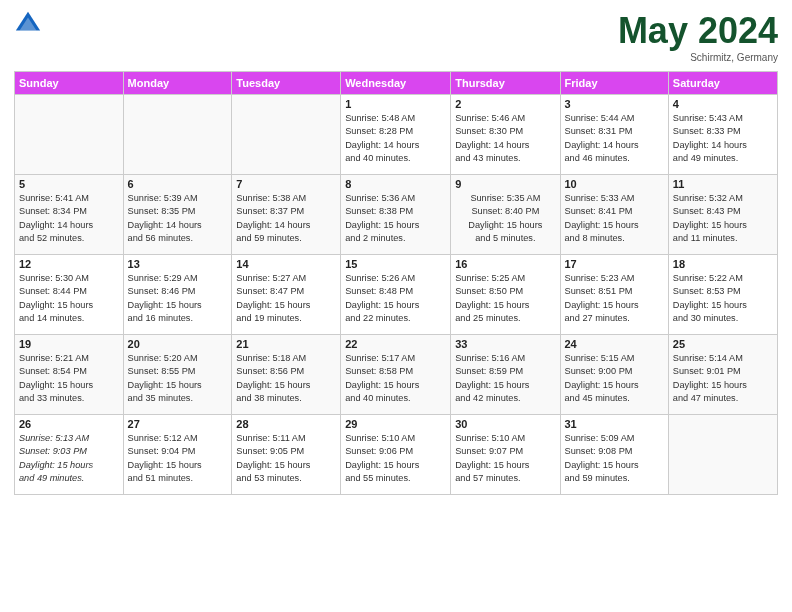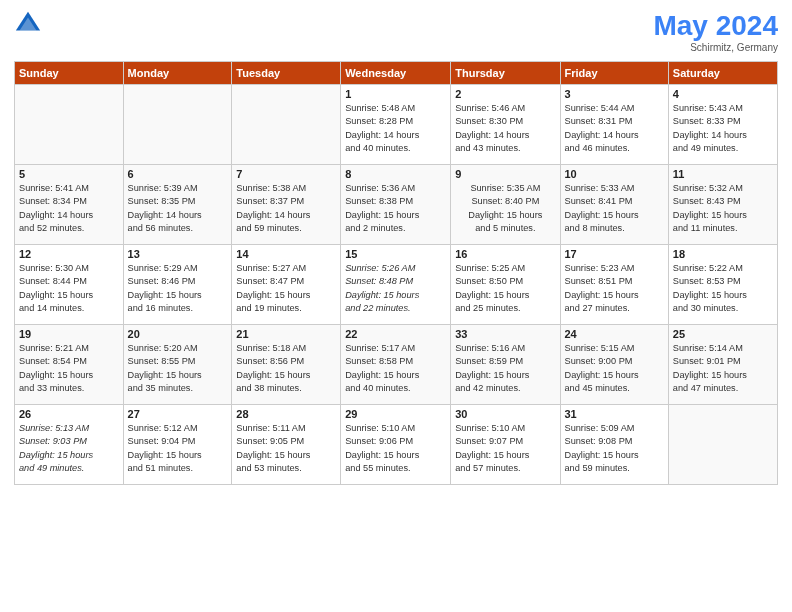--- a/index.html
+++ b/index.html
@@ -36,35 +36,35 @@
     }
     .logo-icon {
       width: 28px;
       height: 28px;
       margin-right: 4px;
     }
     .title-block {
       text-align: right;
     }
     .month-year {
-      font-size: 28px;
+      font-size: 36px;
       font-weight: bold;
-      color: #3b82f6;
+      color: #14532d;
     }
     .location {
       font-size: 10px;
       color: #555;
     }
     .calendar {
       width: 100%;
       border-collapse: collapse;
       font-size: 10px;
     }
     .calendar th {
-      background-color: #c2410c;
+      background-color: #d946ef;
       color: #fff;
       padding: 5px 4px;
       text-align: left;
       font-size: 11px;
       font-weight: bold;
       border: 1px solid #ccc;
     }
     .calendar td {
       border: 1px solid #ccc;
       vertical-align: top;
@@ -222,21 +222,21 @@
           </td>
           <td>
             <div class="day-num">14</div>
             <div class="day-info" style="white-space: pre-line;">Sunrise: 5:27 AM
 Sunset: 8:47 PM
 Daylight: 15 hours
 and 19 minutes.</div>
           </td>
           <td>
             <div class="day-num">15</div>
-            <div class="day-info" style="white-space: pre-line; font-style: italic;">Sunrise: 5:26 AM
+            <div class="day-info" style="white-space: pre-line;">Sunrise: 5:26 AM
 Sunset: 8:48 PM
 Daylight: 15 hours
 and 22 minutes.</div>
           </td>
           <td>
             <div class="day-num">16</div>
             <div class="day-info" style="white-space: pre-line;">Sunrise: 5:25 AM
 Sunset: 8:50 PM
 Daylight: 15 hours
 and 25 minutes.</div>

